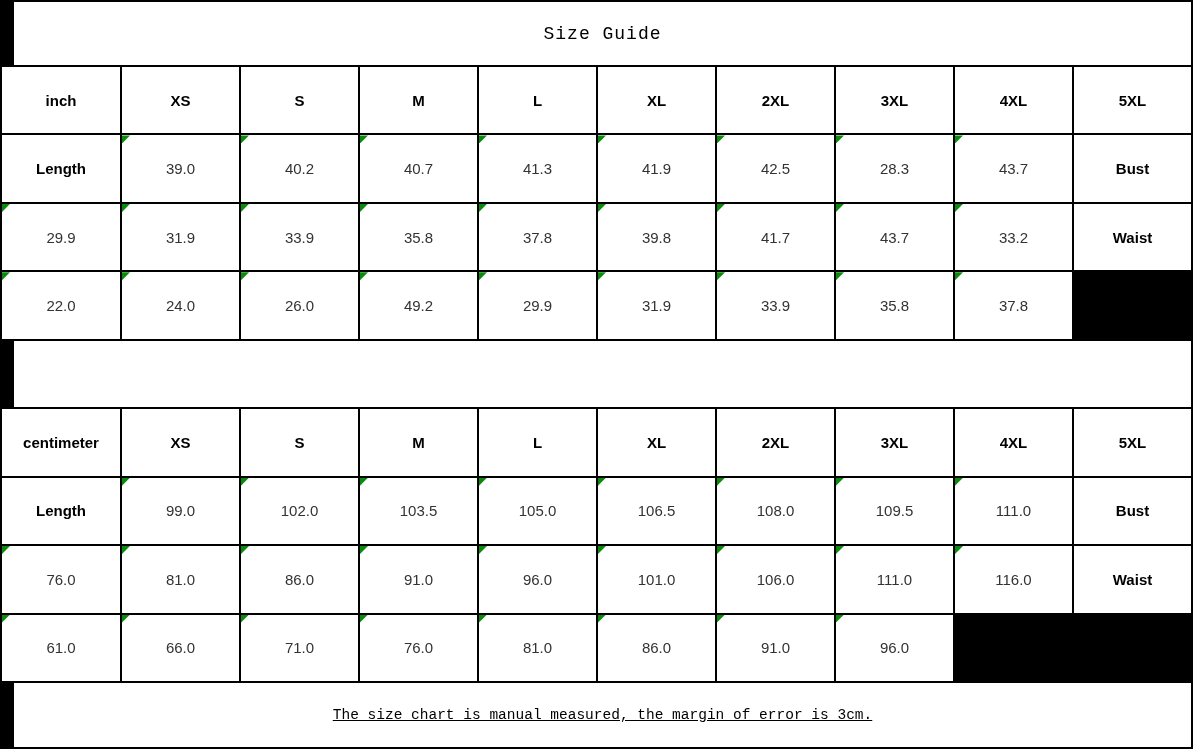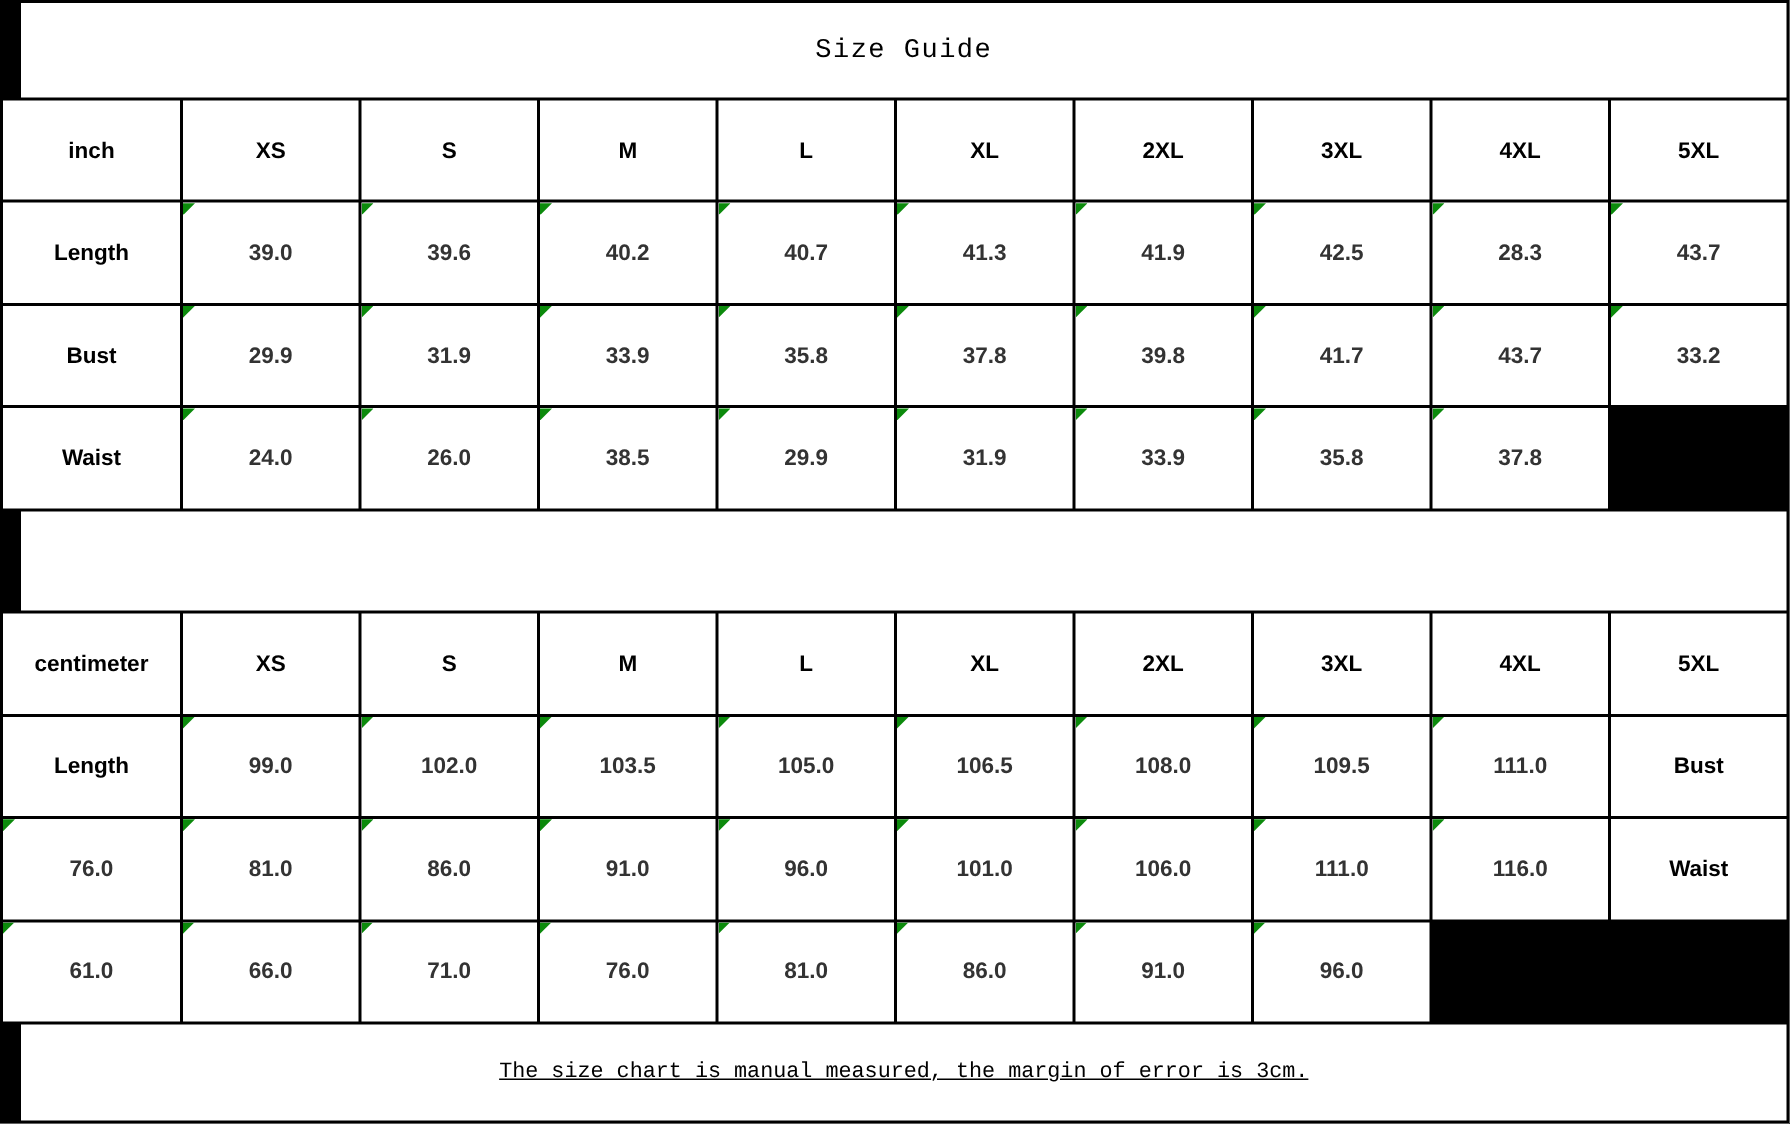--- a/index.html
+++ b/index.html
@@ -39,21 +39,21 @@
     font-size: 14.5px;
     color: #000000;
     text-decoration: underline;
   }
   .head {
     font-weight: bold;
     font-size: 15px;
     color: #000000;
   }
   .val b {
-    font-weight: bold;
+    font-weight: normal;
     font-style: normal;
     font-size: 15px;
     color: #333333;
   }
   .tri {
     position: absolute;
     top: 0;
     left: 0;
     width: 8px;
     height: 8px;
@@ -79,24 +79,20 @@
   <div class="cell head">4XL</div>
   <div class="cell head">5XL</div>
 
   <div class="cell head">Length</div>
   <div class="cell val">
       <i class="tri"></i>
       <b>39.0</b>
     </div>
   <div class="cell val">
       <i class="tri"></i>
-      <b>39.6</b>
-    </div>
-  <div class="cell val">
-      <i class="tri"></i>
       <b>40.2</b>
     </div>
   <div class="cell val">
       <i class="tri"></i>
       <b>40.7</b>
     </div>
   <div class="cell val">
       <i class="tri"></i>
       <b>41.3</b>
     </div>
@@ -151,29 +147,33 @@
       <b>43.7</b>
     </div>
   <div class="cell val">
       <i class="tri"></i>
       <b>33.2</b>
     </div>
 
   <div class="cell head">Waist</div>
   <div class="cell val">
       <i class="tri"></i>
+      <b>22.0</b>
+    </div>
+  <div class="cell val">
+      <i class="tri"></i>
       <b>24.0</b>
     </div>
   <div class="cell val">
       <i class="tri"></i>
       <b>26.0</b>
     </div>
   <div class="cell val">
       <i class="tri"></i>
-      <b>38.5</b>
+      <b>49.2</b>
     </div>
   <div class="cell val">
       <i class="tri"></i>
       <b>29.9</b>
     </div>
   <div class="cell val">
       <i class="tri"></i>
       <b>31.9</b>
     </div>
   <div class="cell val">

